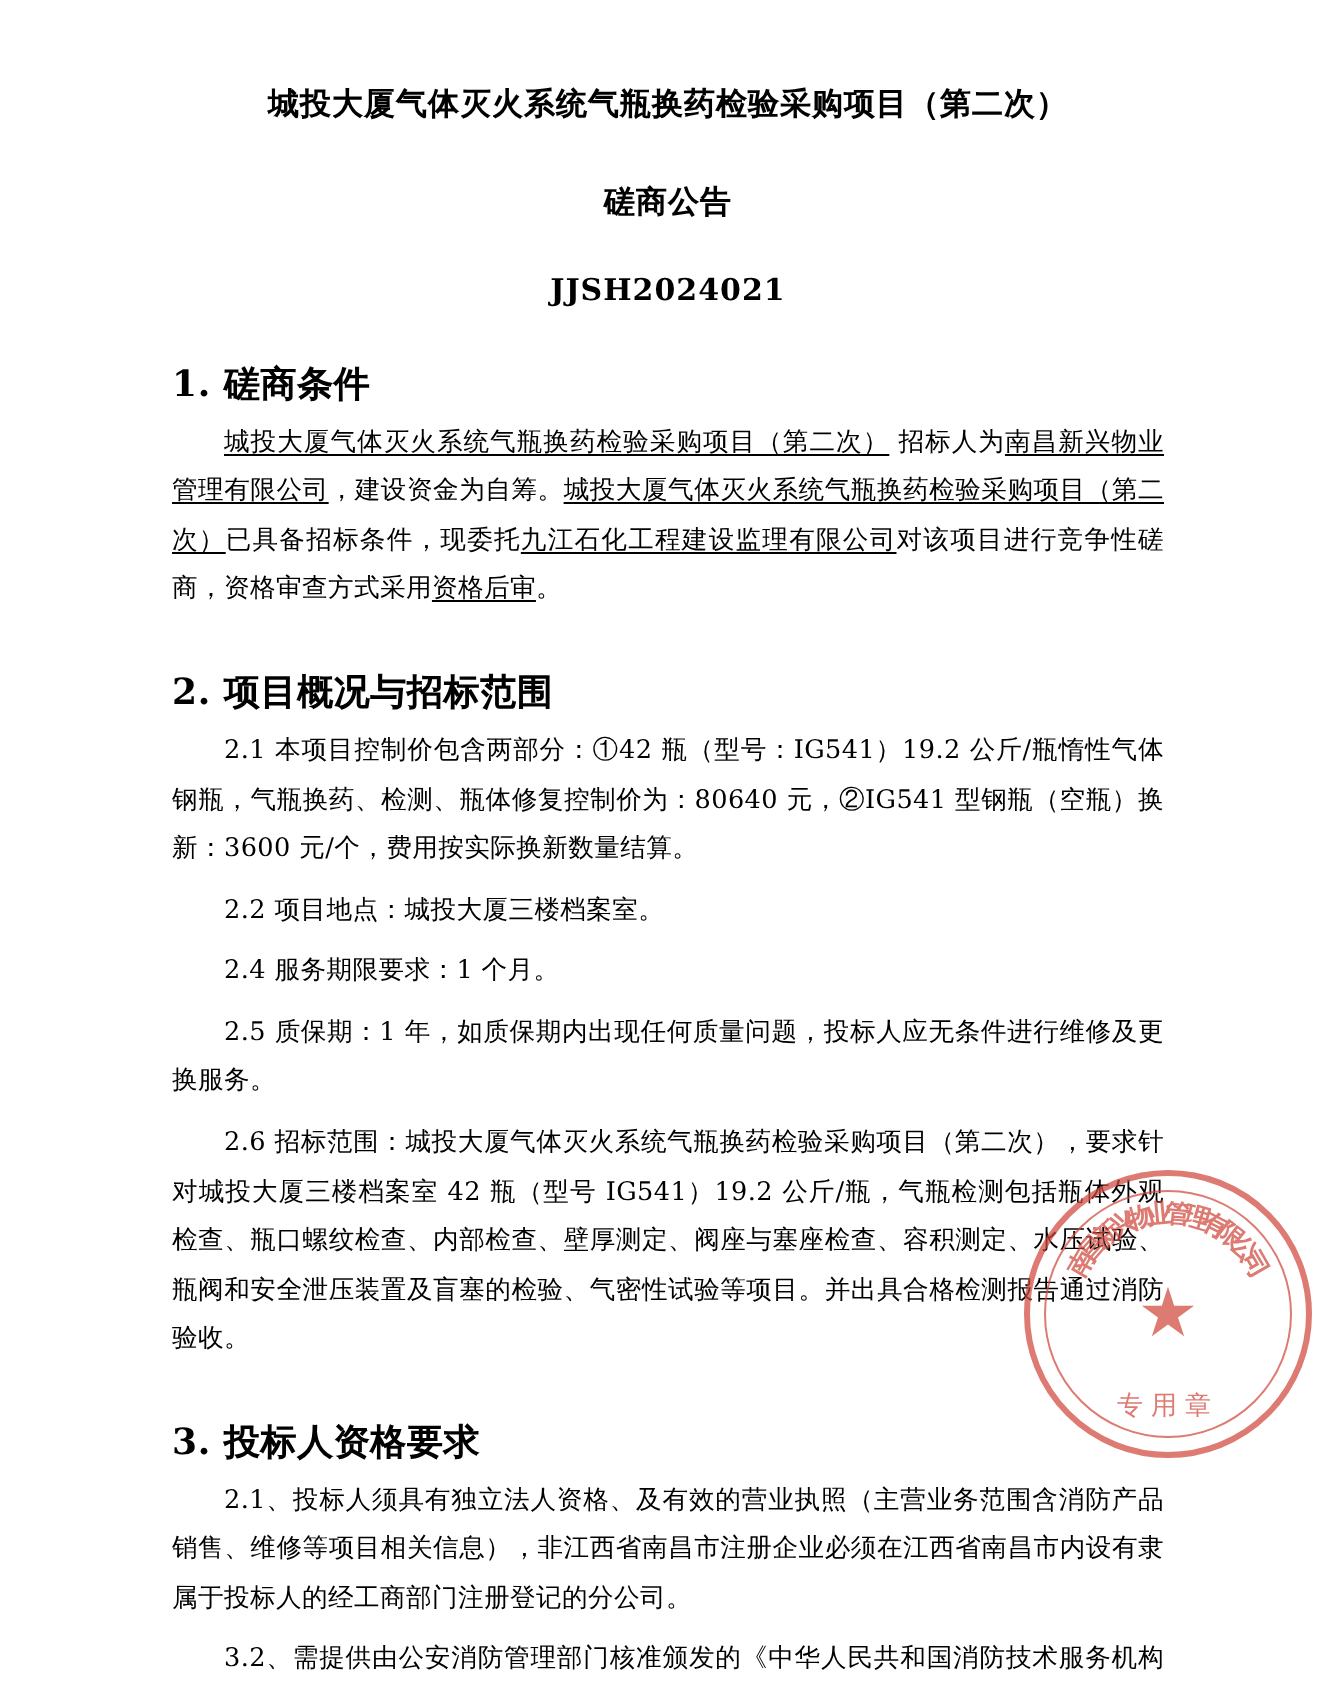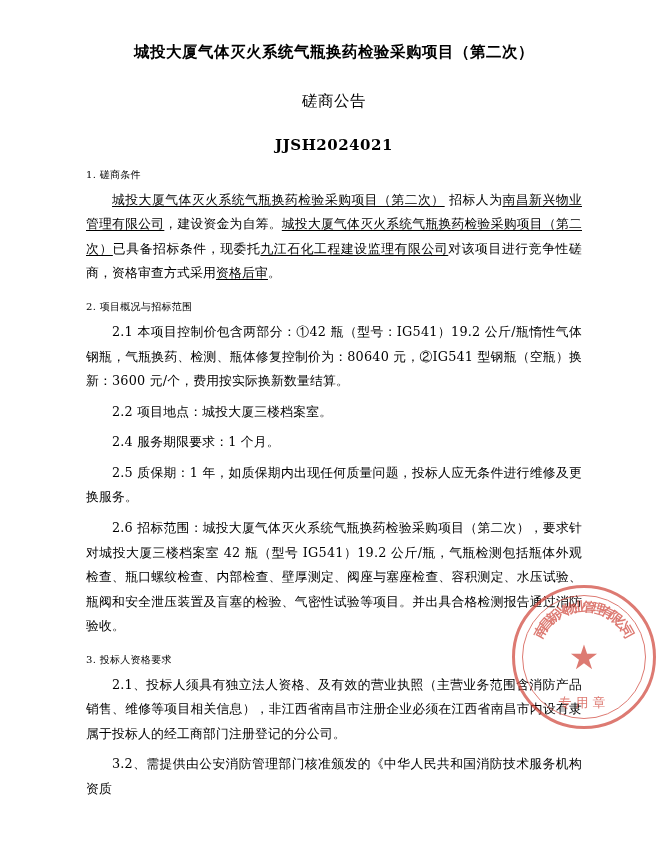--- a/index.html
+++ b/index.html
@@ -33,36 +33,36 @@
     font-size: 15.5px;
     font-weight: bold;
     letter-spacing: 0.5px;
     line-height: 1.6;
     margin: 0 0 0 0;
     font-family: "DejaVu Serif", "Liberation Serif", serif;
   }
   .doc-subtitle {
     text-align: center;
     font-size: 15.5px;
-    font-weight: normal;
+    font-weight: bold;
     letter-spacing: 0.5px;
     margin-top: 26px;
   }
   .doc-code {
     text-align: center;
     font-size: 15px;
     font-weight: bold;
     letter-spacing: 0.5px;
     margin-top: 24px;
     font-family: "DejaVu Serif", "Liberation Serif", serif;
   }
   .section-head {
-    font-size: 10px;
-    font-weight: normal;
-    margin-top: 14px;
+    font-size: 18px;
+    font-weight: bold;
+    margin-top: 26px;
     margin-bottom: 2px;
     letter-spacing: 0.3px;
   }
   .section-head .num {
     font-family: "DejaVu Serif", "Liberation Serif", serif;
   }
   p.para {
     font-size: 12.8px;
     line-height: 1.92;
     margin: 6px 0 0 0;

